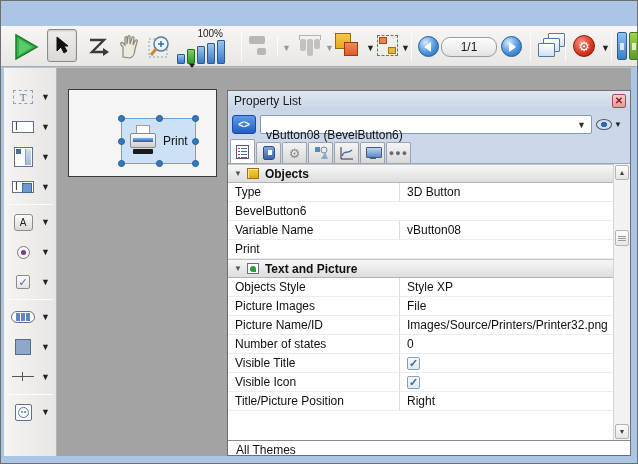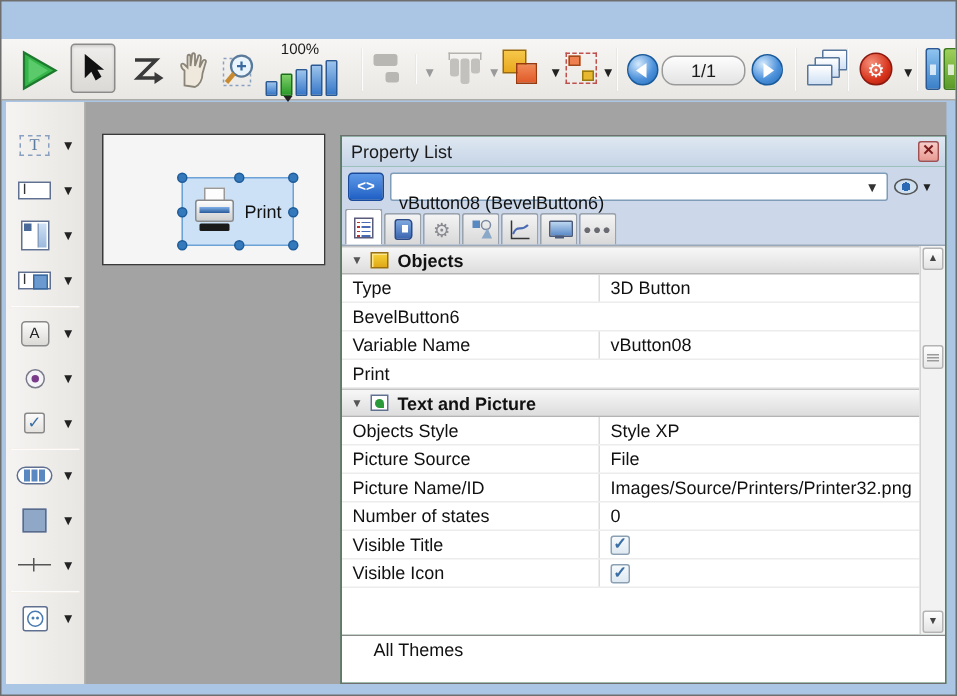--- a/index.html
+++ b/index.html
@@ -29,21 +29,21 @@
   .dd { font-size:9px; color:#222; position:absolute; }
   .dd.gray { color:#9a9a9a; }
 
   .run-svg { position:absolute; left:12px; top:7px; }
   .sel-btn { position:absolute; left:46px; top:3px; width:30px; height:33px;
     border:1px solid #8a8a8a; border-radius:3px;
     background:linear-gradient(#efeeec,#dbd9d5); box-shadow:inset 0 1px 2px rgba(0,0,0,.15);
     display:flex; align-items:center; justify-content:center; }
 
   .zoomwrap { position:absolute; left:176px; top:2px; width:58px; }
-  .zoomlabel { font-size:10px; color:#1a1a1a; text-align:center; width:46px; }
+  .zoomlabel { font-size:10px; color:#1a1a1a; text-align:right; width:46px; }
   .bars { display:flex; align-items:flex-end; height:24px; margin-top:1px; }
   .bar { width:8px; margin-right:2px; border:1px solid #2a5a96; border-radius:1px;
     background:linear-gradient(#9cc4ec,#3878c8); }
   .bar.green { border-color:#1c6e1c; background:linear-gradient(#7fd06a,#2a9a2a); }
   .bar-marker { width:0; height:0; border-left:3px solid transparent; border-right:3px solid transparent;
     border-top:4px solid #222; margin:0 0 0 12px; }
 
   .align-ic { position:absolute; left:248px; top:10px; width:24px; height:20px; }
   .align-ic .r1 { position:absolute; left:0; top:0; width:16px; height:8px; background:#b9b7b3; border-radius:2px; }
   .align-ic .r2 { position:absolute; left:8px; top:12px; width:9px; height:7px; background:#b9b7b3; border-radius:2px; }
@@ -143,21 +143,21 @@
     background:linear-gradient(#fdfdfd,#cfcfcf); border:1px solid #8a8a8a; border-radius:2px; }
   .printer .band { position:absolute; left:3px; top:13px; width:20px; height:4px;
     background:linear-gradient(#7fb0e8,#2a5a9a); }
   .printer .tray { position:absolute; left:3px; top:24px; width:20px; height:5px;
     background:#1a1a1a; border-radius:1px; }
   .sel-label { position:absolute; left:41px; top:0; height:100%; display:flex; align-items:center;
     font-size:12px; color:#111; }
 
   
   .panel { position:absolute; left:223px; top:22px; right:0; bottom:0;
-    background:#15803d; border:1px solid #6f6f6f; display:flex; flex-direction:column; }
+    background:#0ea5e9; border:1px solid #6f6f6f; display:flex; flex-direction:column; }
   .pl-titlebar { height:20px; background:linear-gradient(#dfe8f2,#c6d4e6);
     display:flex; align-items:center; position:relative; flex:0 0 auto; }
   .pl-title { margin-left:6px; font-size:12px; color:#1a1a1a; }
   .pl-close { position:absolute; right:4px; top:3px; width:14px; height:14px;
     border:1px solid #a05050; border-radius:2px;
     background:linear-gradient(#f6cdc9,#e89a92); color:#7a1a1a; font-size:10px; font-weight:bold;
     text-align:center; line-height:12px; }
   .pl-selector { height:27px; background:#ccd8e9; display:flex; align-items:center;
     padding:0 4px; gap:4px; flex:0 0 auto; }
   .nav-arrows { width:24px; height:19px; border:1px solid #1a4a9a; border-radius:3px;
@@ -218,22 +218,22 @@
     background:#f2f2f2; border-left:1px solid #d4d4d4; }
   .sb-btn { position:absolute; left:1px; right:1px; height:15px;
     border:1px solid #b4b4b4; border-radius:2px; background:linear-gradient(#fdfdfd,#e4e4e4);
     font-size:7px; color:#444; text-align:center; line-height:13px; }
   .sb-up { top:1px; } .sb-down { bottom:1px; }
   .sb-thumb { position:absolute; left:1px; right:1px; top:66px; height:16px;
     border:1px solid #b4b4b4; border-radius:2px; background:linear-gradient(#fdfdfd,#e8e8e8);
     display:flex; flex-direction:column; justify-content:center; align-items:center; gap:1px; }
   .sb-thumb i { width:8px; height:1px; background:#9a9a9a; }
 
-  .pl-footer { height:32px; border-top:1px solid #8a8a8a; background:#fff;
-    font-size:12px; color:#111; line-height:19px; padding-left:21px; flex:0 0 auto; }
+  .pl-footer { height:15px; border-top:1px solid #8a8a8a; background:#fff;
+    font-size:12px; color:#111; line-height:19px; padding-left:8px; flex:0 0 auto; }
 </style>
 </head>
 <body>
 
 <div class="window">
 
 
   <div class="toolbar">
     <svg class="run-svg" width="26" height="28">
       <polygon points="3,2 24,14 3,26" fill="#35b54a" stroke="#1e7a2e" stroke-width="1.5"></polygon>
@@ -491,21 +491,21 @@
             <div class="pl-section">
               <span class="tri">▼</span>
               <span class="sic text-picture"></span>
               <span class="slabel">Text and Picture</span>
             </div>
             <div class="pl-row">
               <div class="lab">Objects Style</div>
               <div class="val">Style XP</div>
             </div>
             <div class="pl-row">
-              <div class="lab">Picture Source</div>
+              <div class="lab">Picture Images</div>
               <div class="val">File</div>
             </div>
             <div class="pl-row">
               <div class="lab">Picture Name/ID</div>
               <div class="val">Images/Source/Printers/Printer32.png</div>
             </div>
             <div class="pl-row">
               <div class="lab">Number of states</div>
               <div class="val">0</div>
             </div>
@@ -513,20 +513,24 @@
               <div class="lab">Visible Title</div>
               <div class="val">
                 <span class="vcheck">✓</span>
               </div>
             </div>
             <div class="pl-row">
               <div class="lab">Visible Icon</div>
               <div class="val">
                 <span class="vcheck">✓</span>
               </div>
+            </div>
+            <div class="pl-row">
+              <div class="lab">Title/Picture Position</div>
+              <div class="val">Right</div>
             </div>
           </div>
         <div class="vscroll">
           <div class="sb-btn sb-up">▲</div>
           <div class="sb-thumb">
               <i></i>
               <i></i>
               <i></i>
             </div>
           <div class="sb-btn sb-down">▼</div>

